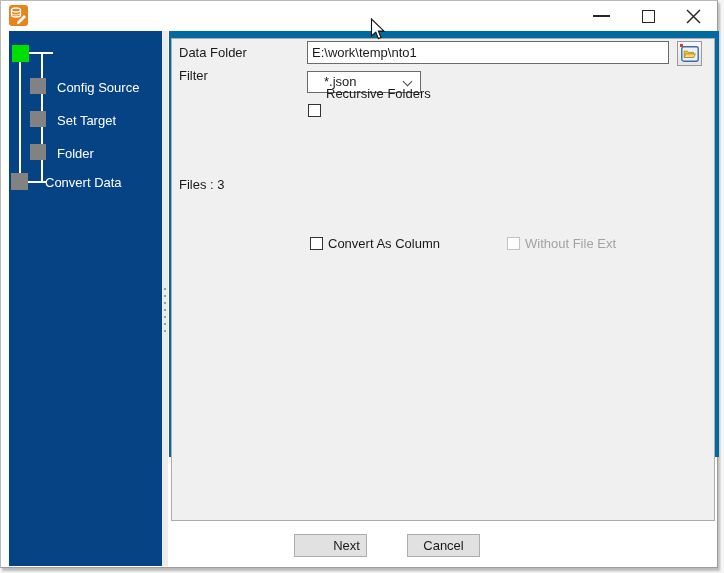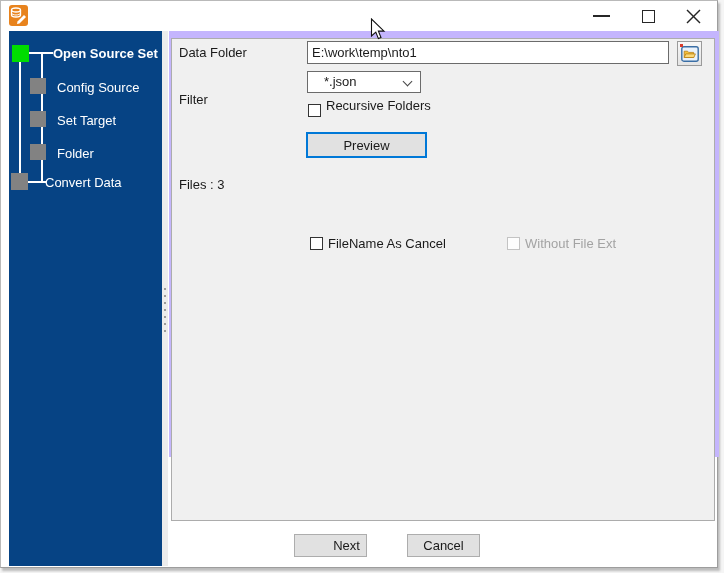--- a/index.html
+++ b/index.html
@@ -29,21 +29,21 @@
   .sq-last { left:2px; top:142px; width:17px; height:17px; background:#828282; }
   .step-label { position:absolute; color:#ffffff; font-size:13px; line-height:17px; white-space:nowrap; }
   .step-label.active { font-weight:bold; }
 
   
   .splitter { position:absolute; left:161px; top:30px; width:7px; height:535px; background:#ececec;
               border-right:1px solid #ffffff; }
   .grip-dot { position:absolute; left:2px; width:2px; height:2px; background:#9a9a9a; }
 
   
-  .content { position:absolute; left:168px; top:30px; width:550px; height:426px; background:#c4b5fd; }
+  .content { position:absolute; left:168px; top:30px; width:550px; height:426px; background:#0369a1; }
   .panel { position:absolute; left:2px; top:7px; width:544px; height:483px; background:#f0f0f0;
            border:1px solid #acacac; }
   .lbl { position:absolute; font-size:13px; line-height:16px; white-space:nowrap; color:#1a1a1a; }
   .text-input { position:absolute; left:135px; top:2px; width:362px; height:23px; background:#fff;
                 border:1px solid #6b6b6b; font-family:"Liberation Sans", sans-serif; font-size:13px;
                 padding:0 4px; color:#1a1a1a; }
   .browse-btn { position:absolute; left:505px; top:2px; width:25px; height:25px;
                 border:1px solid #9a9a9a; background:linear-gradient(#f7f7f7,#e4e4e4);
                 display:flex; align-items:center; justify-content:center; cursor:default; }
   .browse-dot { position:absolute; left:2px; top:2px; width:3px; height:3px; background:#d83b2a; }
@@ -100,21 +100,20 @@
       <div class="tline" style="left:20px; top:21px; width:24px; height:2px;"></div>
       <div class="tline" style="left:32px; top:21px; width:2px; height:131px;"></div>
       <div class="tline" style="left:19px; top:150px; width:18px; height:2px;"></div>
 
       <div class="sq sq-active"></div>
       <div class="sq sq-mid" style="top:47px;"></div>
       <div class="sq sq-mid" style="top:80px;"></div>
       <div class="sq sq-mid" style="top:113px;"></div>
       <div class="sq sq-last"></div>
 
-      <div class="step-label active" style="left:44px; top:14px;">Open Source Set</div>
       <div class="step-label" style="left:48px; top:48px;">Config Source</div>
       <div class="step-label" style="left:48px; top:81px;">Set Target</div>
       <div class="step-label" style="left:48px; top:114px;">Folder</div>
       <div class="step-label" style="left:36px; top:143px;">Convert Data</div>
     </div>
 
     <div class="splitter">
       <div class="grip-dot" style="top:257px;"></div>
       <div class="grip-dot" style="top:264px;"></div>
       <div class="grip-dot" style="top:271px;"></div>
@@ -131,35 +130,34 @@
         <input class="text-input" type="text" value="E:\work\temp\nto1" style="">
         <div class="browse-btn">
           <div class="browse-dot"></div>
           <svg width="18" height="16" viewBox="0 0 18 16">
             <rect x="0.8" y="0.8" width="16.4" height="14.4" rx="2" fill="#eaf2fb" stroke="#3a6ea5" stroke-width="1.4"></rect>
             <path d="M3.2 11.5 V5.2 h3.4 l1 1.2 h5 v5.1 Z" fill="#f5c13a" stroke="#b97f14" stroke-width="0.8"></path>
             <path d="M3.2 11.5 l1.6 -3.6 h9.6 l-1.6 3.6 Z" fill="#fbd978" stroke="#b97f14" stroke-width="0.8"></path>
           </svg>
         </div>
 
-        <div class="lbl" style="left:7px; top:53px;text-align:center;">Filter</div>
+        <div class="lbl" style="left:7px; top:29px;text-align:center;">Filter</div>
         <div class="combo">
           <span>*.json</span>
           <span class="chev"></span>
         </div>
 
         <div class="checkbox" style="left:136px; top:65px;"></div>
-        <div class="cb-label" style="left:154px; top:59px;">Recursive Folders</div>
+        <div class="cb-label" style="left:154px; top:47px;">Recursive Folders</div>
 
-        <button class="preview-btn">Preview</button>
 
         <div class="lbl" style="left:7px; top:138px;">Files : 3</div>
 
         <div class="checkbox" style="left:138px; top:198px;"></div>
-        <div class="cb-label" style="left:156px; top:197px;">FileName As Cancel</div>
+        <div class="cb-label" style="left:156px; top:197px;">Convert As Column</div>
 
         <div class="checkbox disabled" style="left:335px; top:198px;"></div>
         <div class="cb-label disabled" style="left:353px; top:197px;">Without File Ext</div>
       </div>
 
       <button class="footer-btn btn-next">Next</button>
       <button class="footer-btn btn-cancel">Cancel</button>
     </div>
   </div>
 

